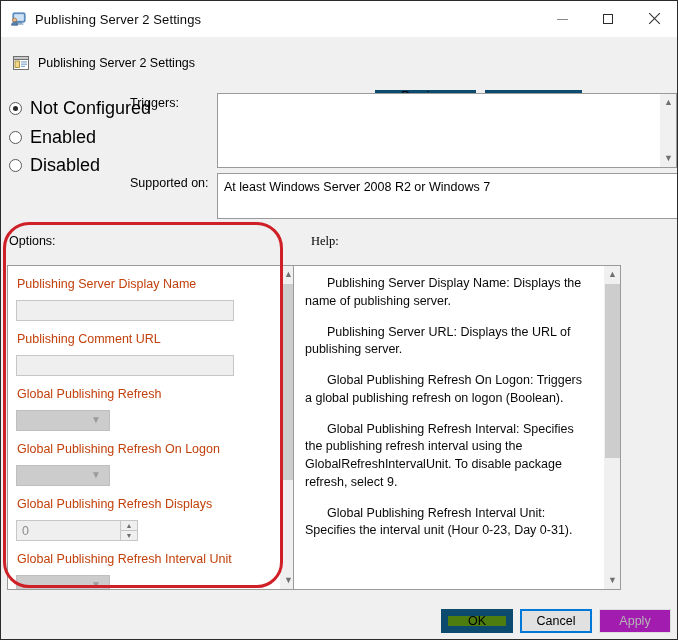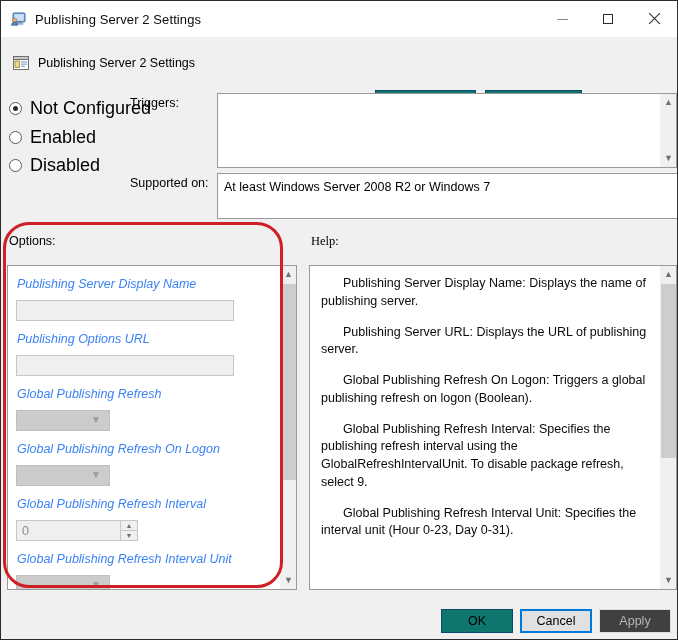--- a/index.html
+++ b/index.html
@@ -99,22 +99,22 @@
   .header-title {
     position: absolute;
     left: 37px; top: 19px;
     font-size: 12.5px;
     color: #000;
   }
   .btn {
     font-family: "Liberation Sans", "DejaVu Sans", sans-serif;
     font-size: 12.5px;
     color: #000;
-    background: #0f766e;
-    border: 1px solid #0c4a6e;
+    background: #4d7c0f;
+    border: 7px solid #0c4a6e;
     box-sizing: border-box;
     text-align: center;
     line-height: 1;
     display: flex;
     align-items: center;
     justify-content: center;
     cursor: default;
   }
   .btn-prev {
     position: absolute;
@@ -228,23 +228,22 @@
     left: 0; top: 0;
     right: 17px;
     bottom: 0;
     overflow: hidden;
   }
 
   .opt-label {
     position: absolute;
     left: 9px;
     font-size: 12.5px;
-    color: #3b82f6;
+    color: #c2410c;
     white-space: nowrap;
-    font-style: italic;
   }
   .opt-input {
     position: absolute;
     left: 8px;
     height: 21px;
     background: #efefef;
     border: 1px solid #c6c6c6;
     box-sizing: border-box;
   }
   .opt-combo {
@@ -319,21 +318,21 @@
     position: absolute;
     left: 519px; top: 608px;
     width: 72px; height: 24px;
     border: 2px solid #0078d7;
     background: #e1e1e1;
   }
   .btn-apply {
     position: absolute;
     left: 598px; top: 608px;
     width: 72px; height: 24px;
-    background: #404040;
+    background: #a21caf;
     border: 1px solid #dededE;
     color: #b6b6b6;
   }
 
   
   .annotation {
     position: absolute;
     left: 2px; top: 221px;
     width: 280px; height: 366px;
     border: 3px solid #cf2027;
@@ -421,34 +420,34 @@
     </div>
   </div>
 
   <div class="pane-label" style="left:8px; top:233px;">Options:</div>
   <div class="pane" style="left:6px; top:264px; width:290px; height:325px;">
     <div class="pane-inner">
 
       <div class="opt-label" style="top:11px;">Publishing Server Display Name</div>
       <div class="opt-input" style="top:34px; width:218px;"></div>
 
-      <div class="opt-label" style="top:66px;">Publishing Options URL</div>
+      <div class="opt-label" style="top:66px;">Publishing Comment URL</div>
       <div class="opt-input" style="top:89px; width:218px;"></div>
 
       <div class="opt-label" style="top:121px;">Global Publishing Refresh</div>
       <div class="opt-combo" style="top:144px; width:94px;">
         <span class="chev">▼</span>
       </div>
 
       <div class="opt-label" style="top:176px;">Global Publishing Refresh On Logon</div>
       <div class="opt-combo" style="top:199px; width:94px;">
         <span class="chev">▼</span>
       </div>
 
-      <div class="opt-label" style="top:231px;">Global Publishing Refresh Interval</div>
+      <div class="opt-label" style="top:231px;">Global Publishing Refresh Displays</div>
       <div class="opt-spin" style="top:254px; width:122px;">
         <span class="val">0</span>
         <div class="spin-btns">
           <div>▲</div>
           <div class="sep"></div>
           <div>▼</div>
         </div>
       </div>
 
       <div class="opt-label" style="top:286px;">Global Publishing Refresh Interval Unit</div>
@@ -458,21 +457,21 @@
 
     </div>
     <div class="vscroll">
       <div class="arrow up">▲</div>
       <div class="thumb" style="top:18px; height:196px;"></div>
       <div class="arrow down">▼</div>
     </div>
   </div>
 
   <div class="pane-label" style="left:310px; top:233px;font-family:Liberation Serif, serif;">Help:</div>
-  <div class="pane" style="left:308px; top:264px; width:368px; height:325px;">
+  <div class="pane" style="left:292px; top:264px; width:328px; height:325px;">
     <div class="pane-inner">
       <div class="help-body">
         <p>Publishing Server Display Name: Displays the name of publishing server.</p>
         <p>Publishing Server URL: Displays the URL of publishing server.</p>
         <p>Global Publishing Refresh On Logon: Triggers a global publishing refresh on logon (Boolean).</p>
         <p>Global Publishing Refresh Interval: Specifies the publishing refresh interval using the GlobalRefreshIntervalUnit. To disable package refresh, select 9.</p>
         <p>Global Publishing Refresh Interval Unit: Specifies the interval unit (Hour 0-23, Day 0-31).</p>
 
       </div>
     </div>

